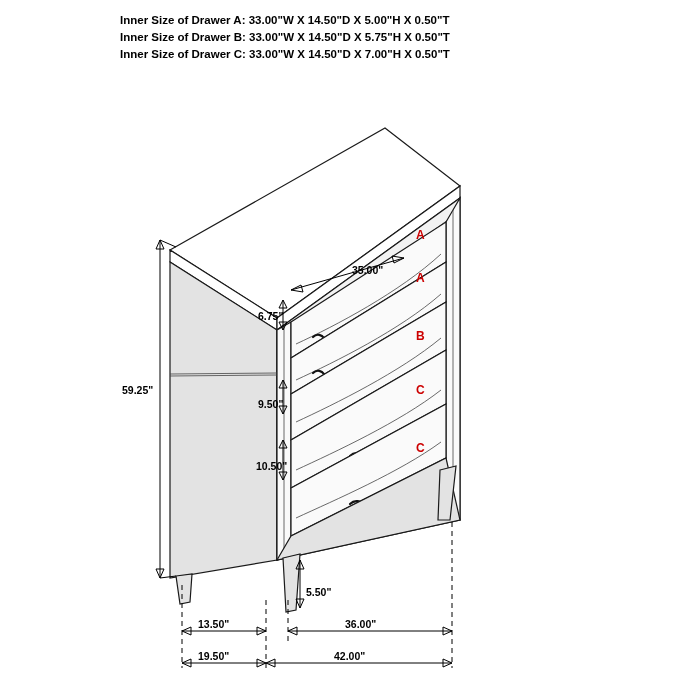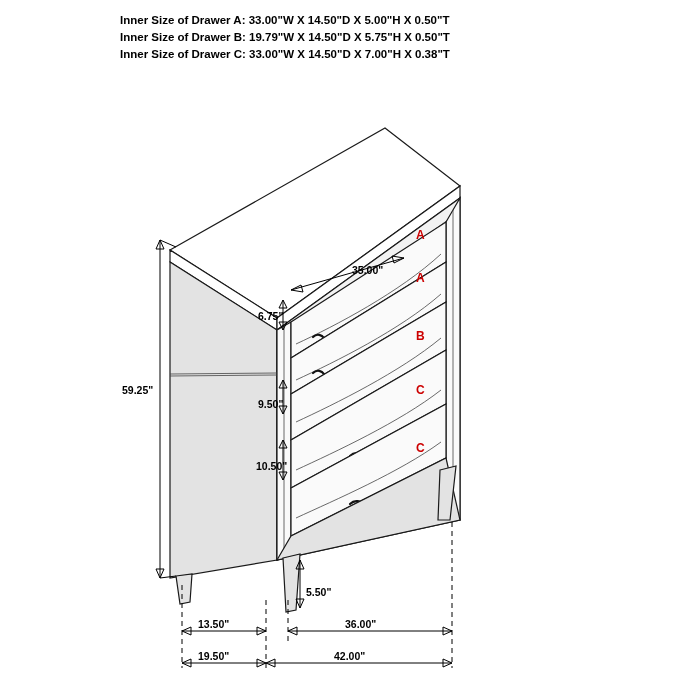--- a/index.html
+++ b/index.html
@@ -56,22 +56,22 @@
   .top-face { fill: #ffffff; stroke: #1a1a1a; stroke-width: 1.2; }
   .handle { fill: none; stroke: #111111; stroke-width: 2.2; stroke-linecap: round; }
 </style>
 </head>
 <body>
 
 <div id="page">
 
   <div class="spec-block">
     <div class="spec-line">Inner Size of Drawer A: 33.00"W X 14.50"D X 5.00"H X 0.50"T</div>
-    <div class="spec-line">Inner Size of Drawer B: 19.79"W X 14.50"D X 5.75"H X 0.50"T</div>
-    <div class="spec-line">Inner Size of Drawer C: 33.00"W X 14.50"D X 7.00"H X 0.38"T</div>
+    <div class="spec-line">Inner Size of Drawer B: 33.00"W X 14.50"D X 5.75"H X 0.50"T</div>
+    <div class="spec-line">Inner Size of Drawer C: 33.00"W X 14.50"D X 7.00"H X 0.50"T</div>
   </div>
 
   <svg class="diagram" viewBox="0 0 700 700">
 
     <g>
 
       <polygon class="top-face" points="170,250 385,128 460,186 277,318"></polygon>
       <polygon class="top-face" points="170,250 277,318 277,330 170,262"></polygon>
       <polygon class="top-face" points="277,318 460,186 460,198 277,330"></polygon>
 

